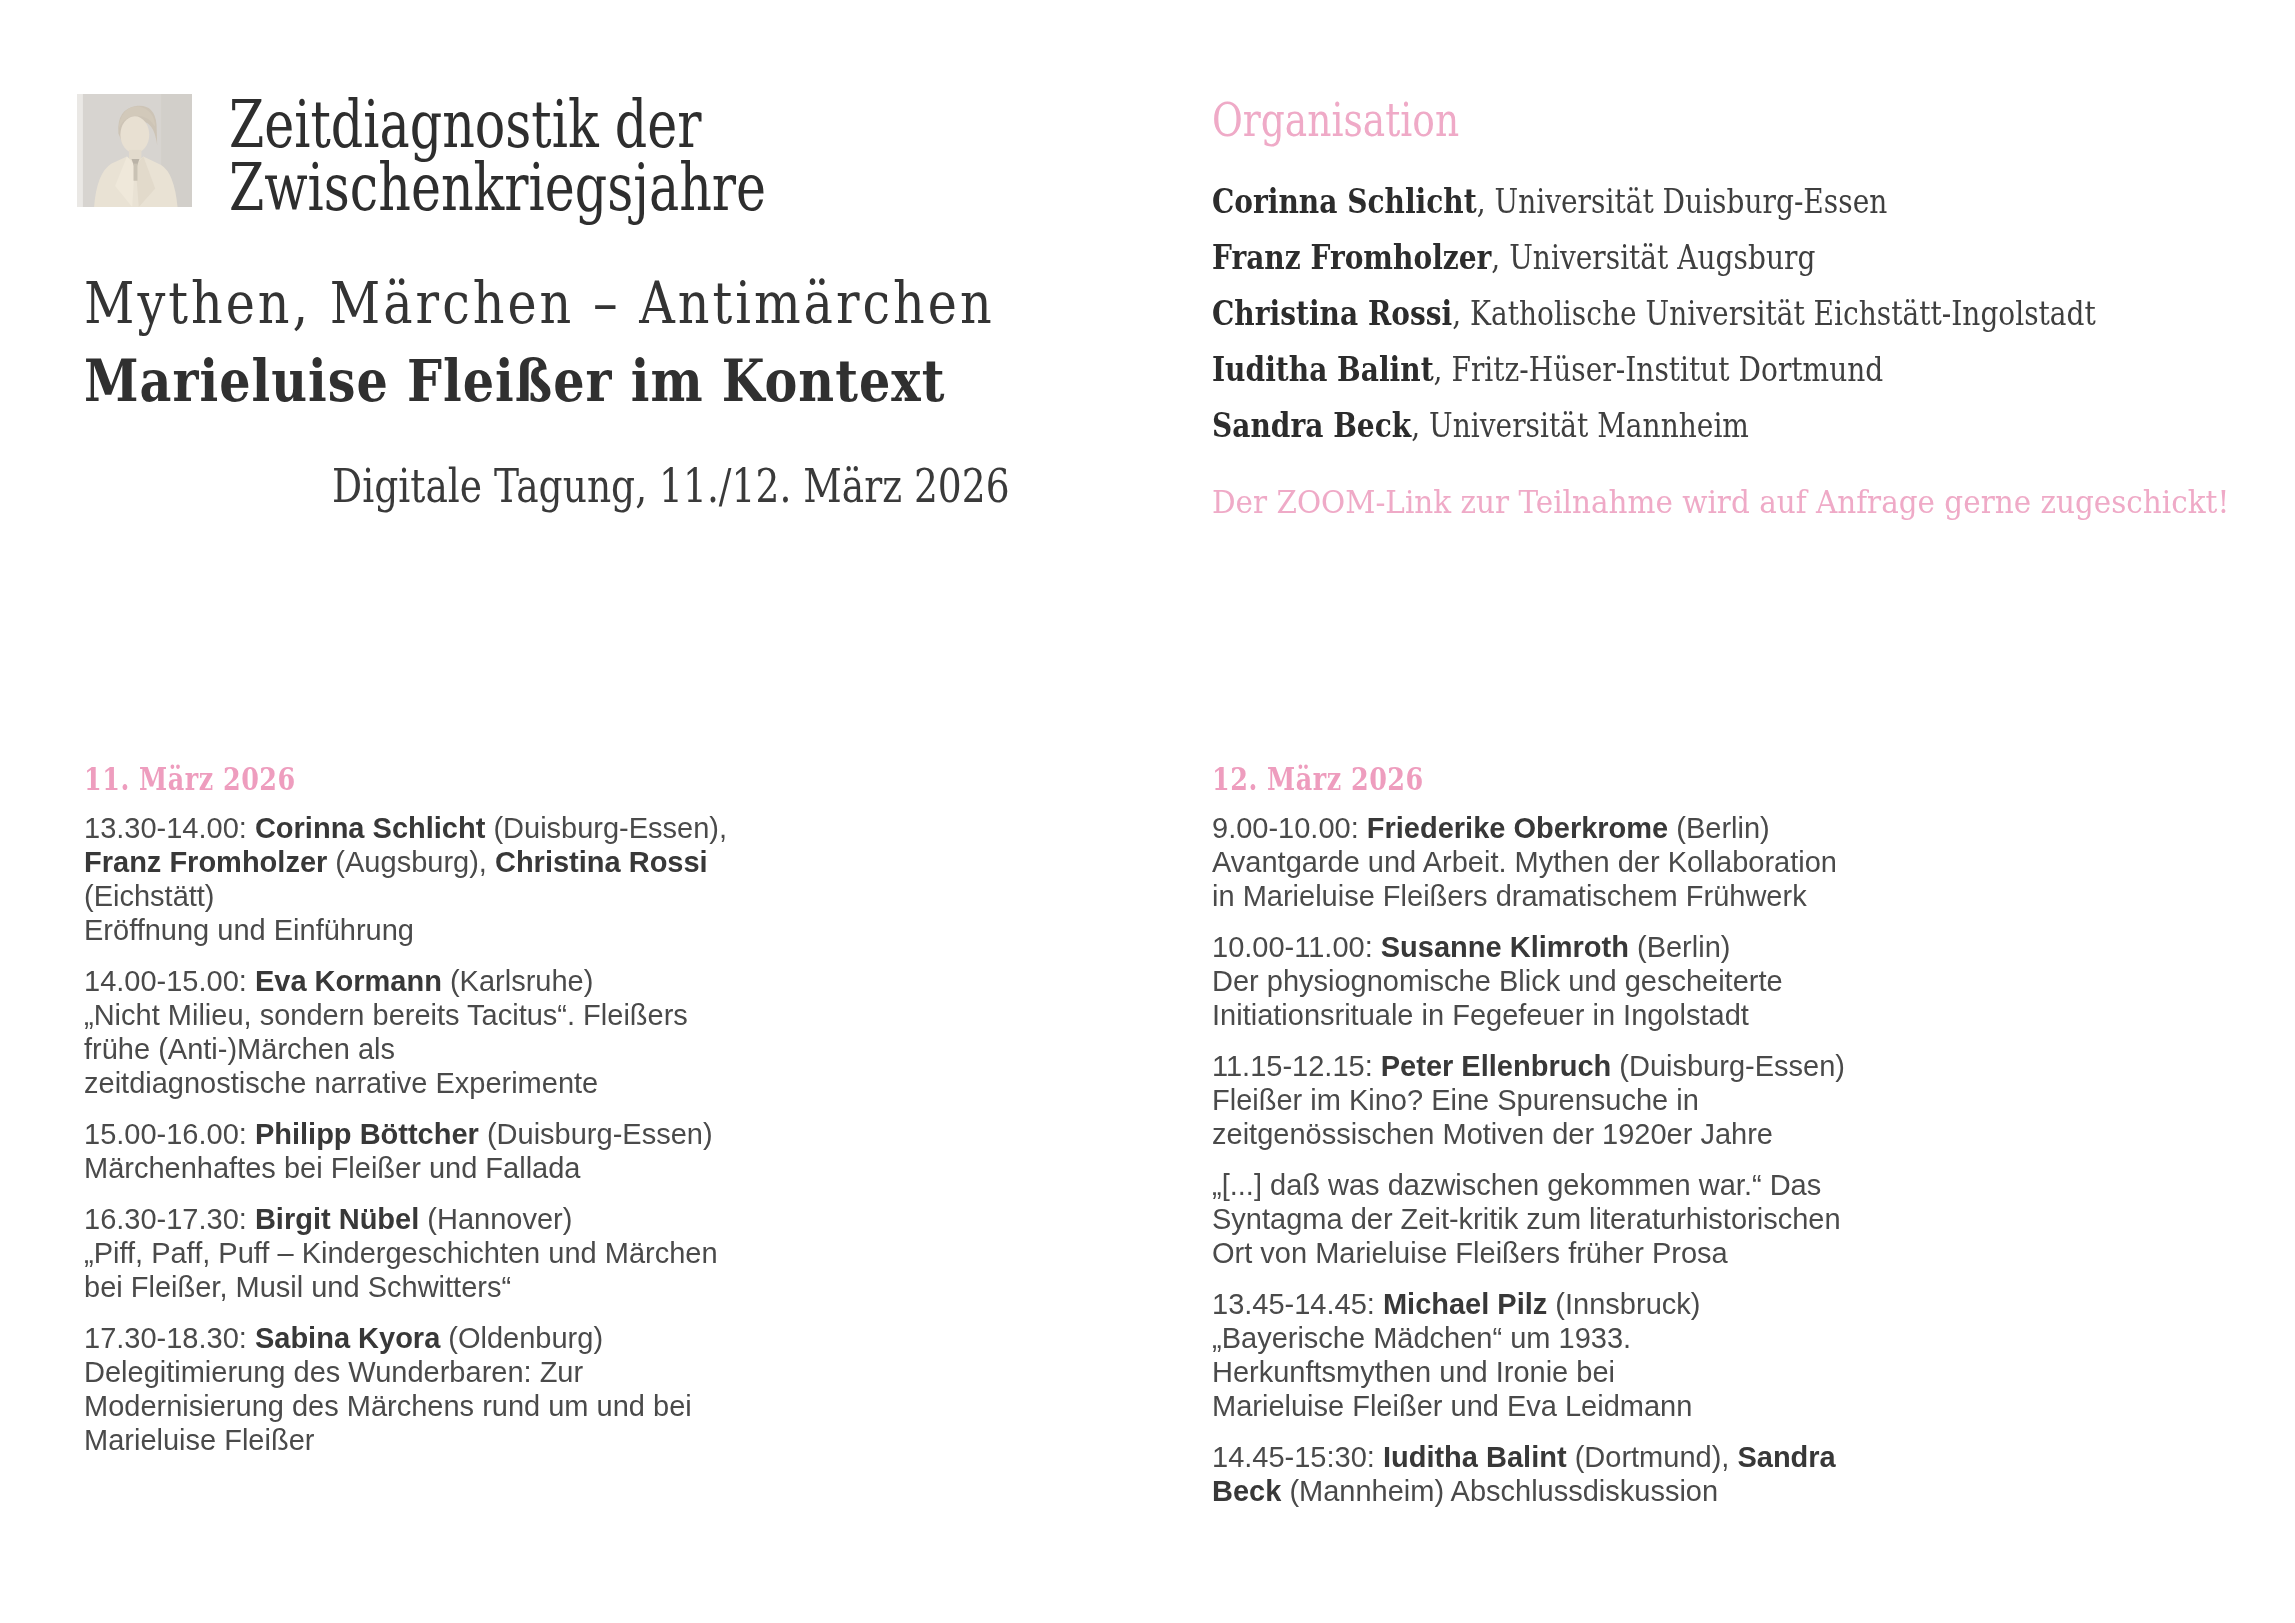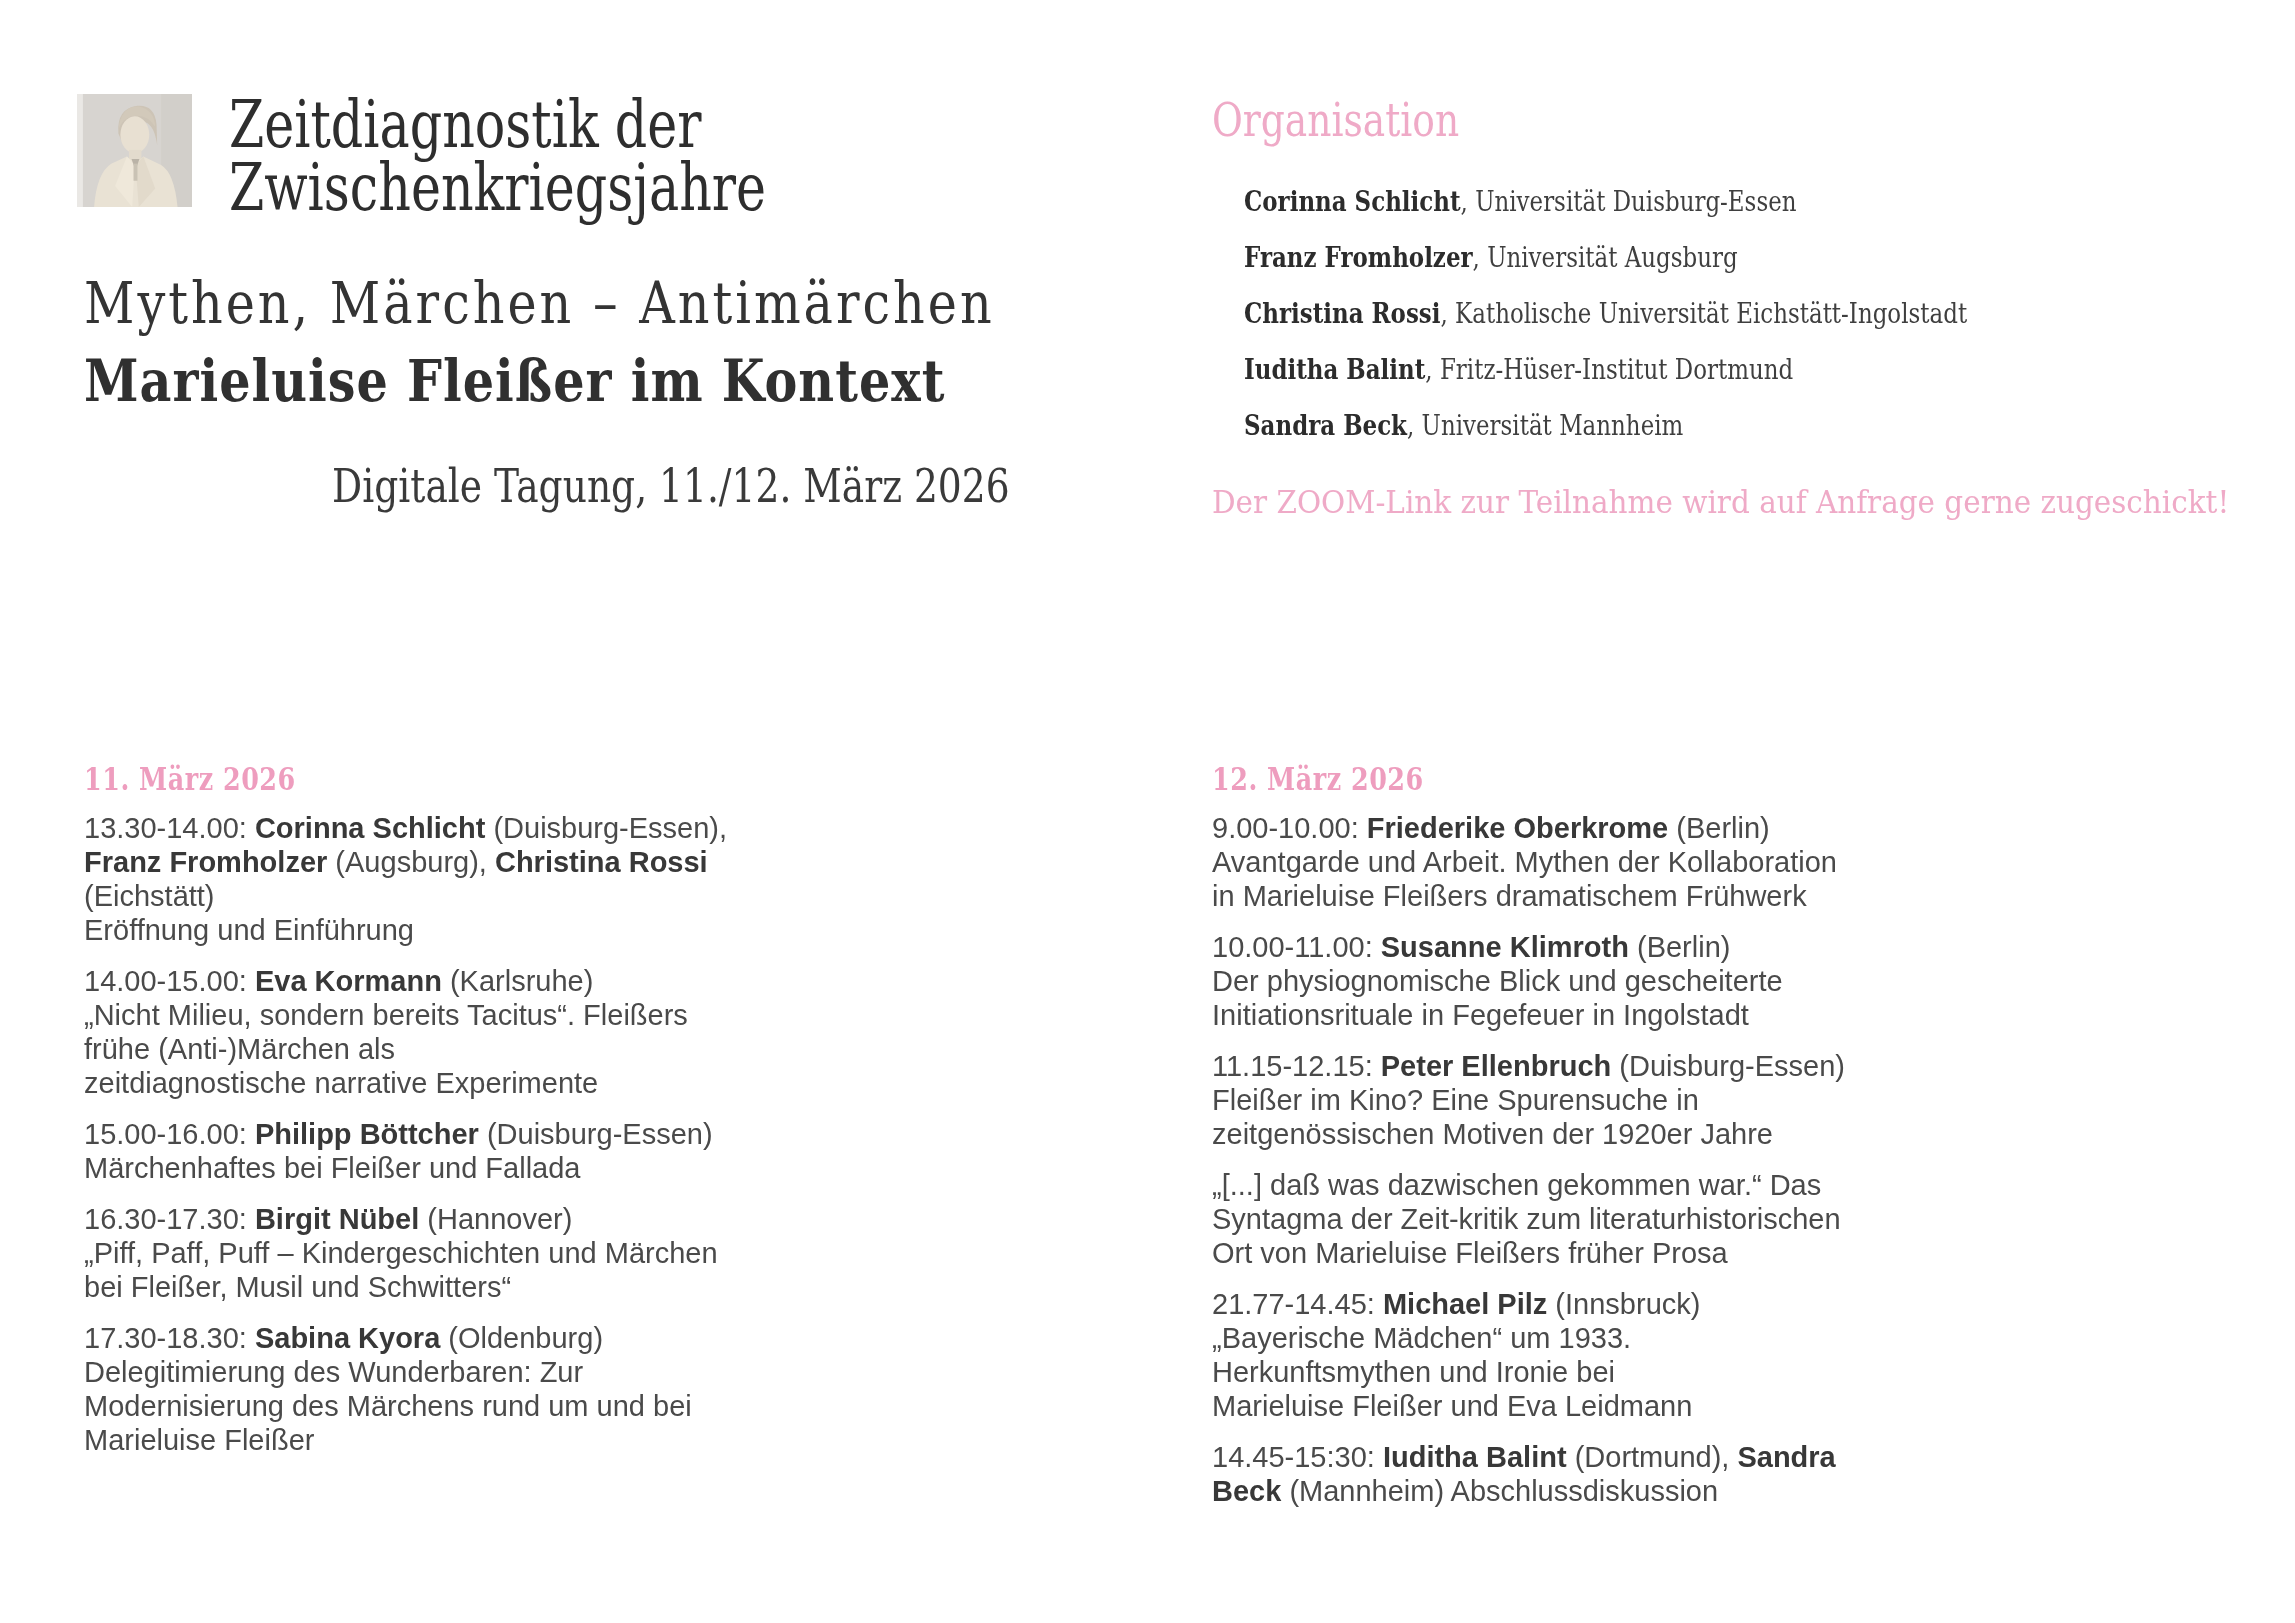--- a/index.html
+++ b/index.html
@@ -14,21 +14,21 @@
   .serifline { position:absolute; white-space:nowrap; transform-origin:0 0; color:var(--heading); }
   .brand {
     position:absolute; left:229px; top:93px; font-size:65px; line-height:63px;
     transform:scaleX(0.78); transform-origin:0 0; color:var(--heading); white-space:nowrap;
   }
   .title-main { left:84px; top:274px; font-size:58px; line-height:1; letter-spacing:0.06em; transform:scaleX(0.85); color:#343434; }
   .title-sub  { left:84px; top:352px; font-size:58px; line-height:1; letter-spacing:0.02em; font-weight:bold; transform:scaleX(0.85); color:#303030; }
   .tagline    { left:332px; top:462px; font-size:47px; line-height:1; transform:scaleX(0.80); color:#3a3a3a; }
   
   .org-title  { left:1212px; top:96px; font-size:47px; line-height:1; transform:scaleX(0.80); color:var(--pink); }
-  .org-list   { position:absolute; left:1212px; top:174px; font-size:27px; line-height:56px; color:#3f3f3f;margin-left:32px; }
+  .org-list   { position:absolute; left:1212px; top:174px; font-size:33px; line-height:56px; color:#3f3f3f; }
   .org-line   { white-space:nowrap; transform:scaleX(0.85); transform-origin:0 50%; }
   .org-line .nm { font-weight:bold; color:#2c2c2c; }
   .zoom-note  { left:1212px; top:487px; font-size:31px; line-height:1; transform:scaleX(0.95); color:var(--pink); }
   
   .date-head {
     position:absolute; font-size:31px; line-height:1; font-weight:bold; letter-spacing:0.02em;
     color:var(--pink2); transform:scaleX(0.82); transform-origin:0 0; white-space:nowrap;
     font-family:"DejaVu Serif", serif;
   }
   .date-left  { left:84px; top:764px; }
@@ -126,21 +126,21 @@
         <div class="sline"><span>11.15-12.15: </span><span class="b">Peter Ellenbruch</span><span> (Duisburg-Essen)</span></div>
         <div class="sline"><span>Fleißer im Kino? Eine Spurensuche in</span></div>
         <div class="sline"><span>zeitgenössischen Motiven der 1920er Jahre</span></div>
       </div>
       <div class="session">
         <div class="sline"><span>„[...] daß was dazwischen gekommen war.“ Das</span></div>
         <div class="sline"><span>Syntagma der Zeit-kritik zum literaturhistorischen</span></div>
         <div class="sline"><span>Ort von Marieluise Fleißers früher Prosa</span></div>
       </div>
       <div class="session">
-        <div class="sline"><span>21.77-14.45: </span><span class="b">Michael Pilz</span><span> (Innsbruck)</span></div>
+        <div class="sline"><span>13.45-14.45: </span><span class="b">Michael Pilz</span><span> (Innsbruck)</span></div>
         <div class="sline"><span>„Bayerische Mädchen“ um 1933.</span></div>
         <div class="sline"><span>Herkunftsmythen und Ironie bei</span></div>
         <div class="sline"><span>Marieluise Fleißer und Eva Leidmann</span></div>
       </div>
       <div class="session">
         <div class="sline"><span>14.45-15:30: </span><span class="b">Iuditha Balint</span><span> (Dortmund), </span><span class="b">Sandra</span></div>
         <div class="sline"><span class="b">Beck</span><span> (Mannheim) Abschlussdiskussion</span></div>
       </div>
     </div>
 

